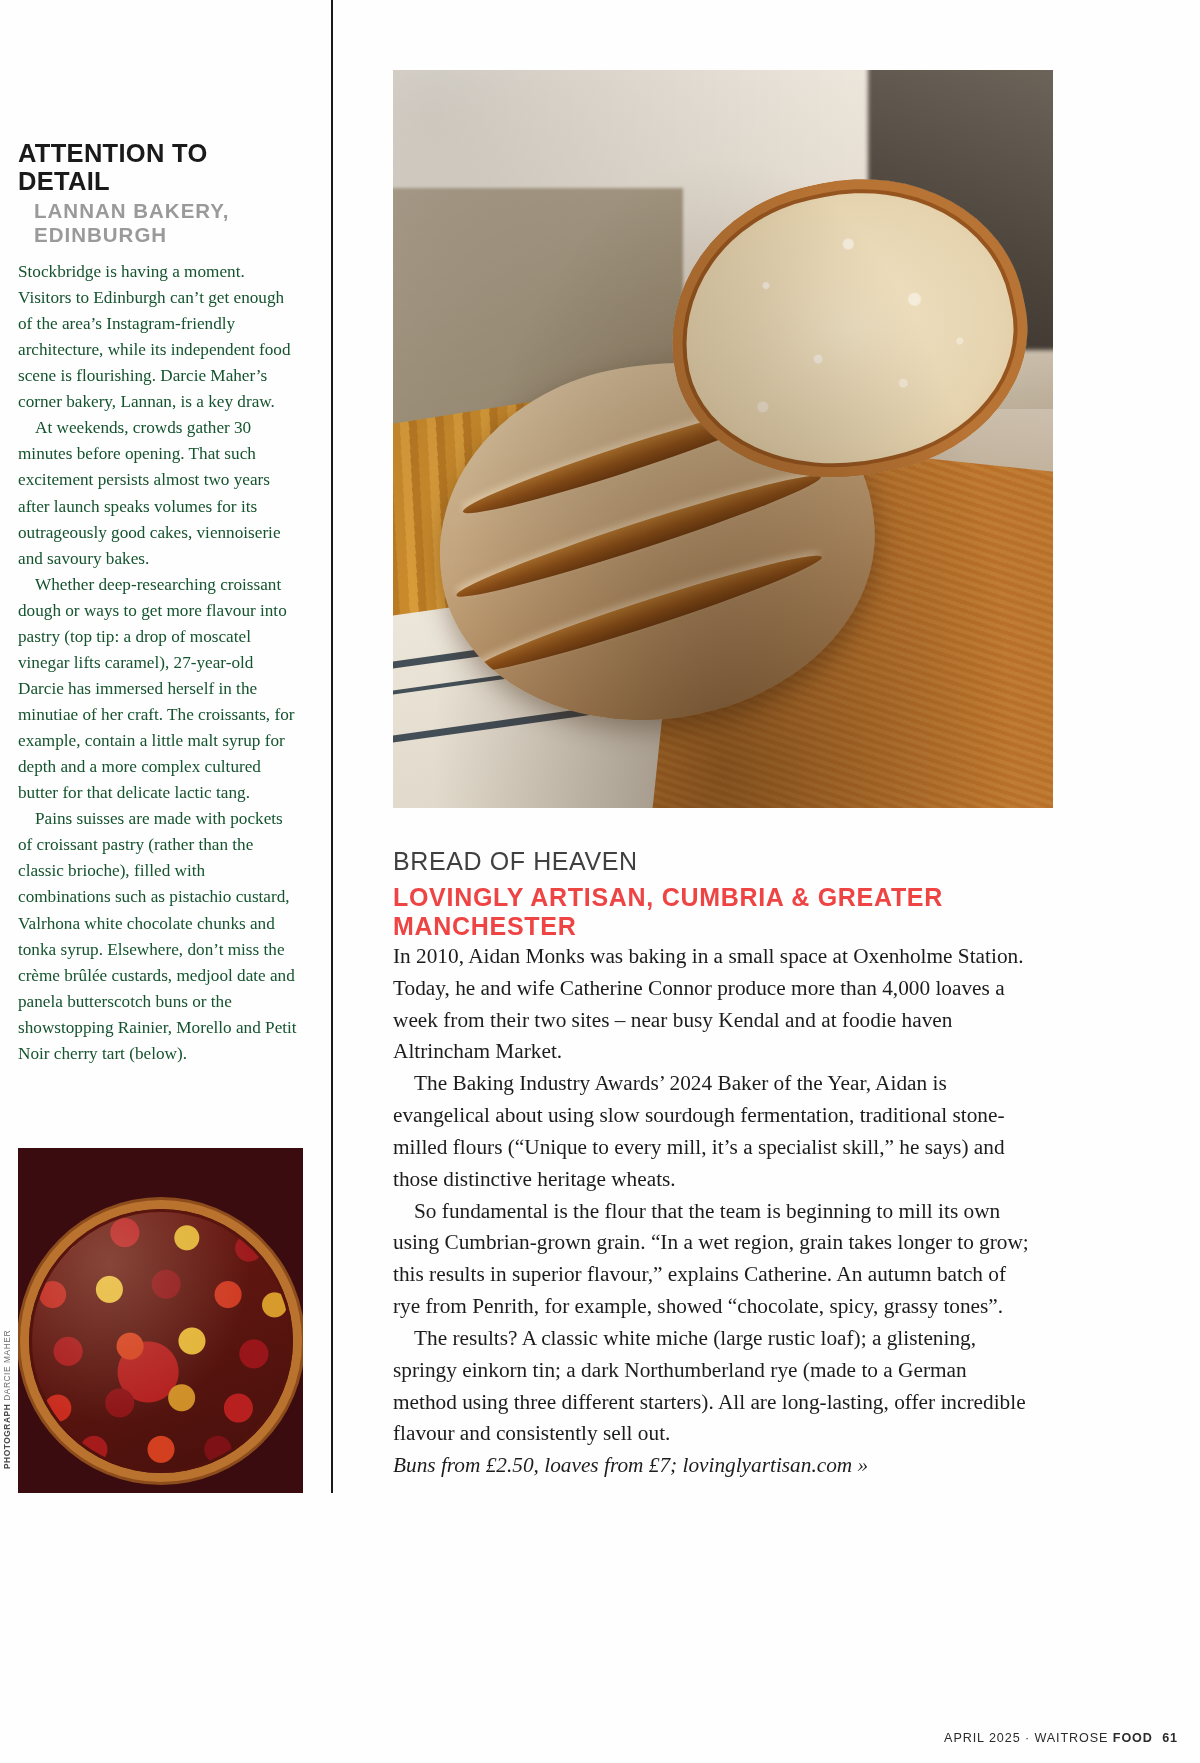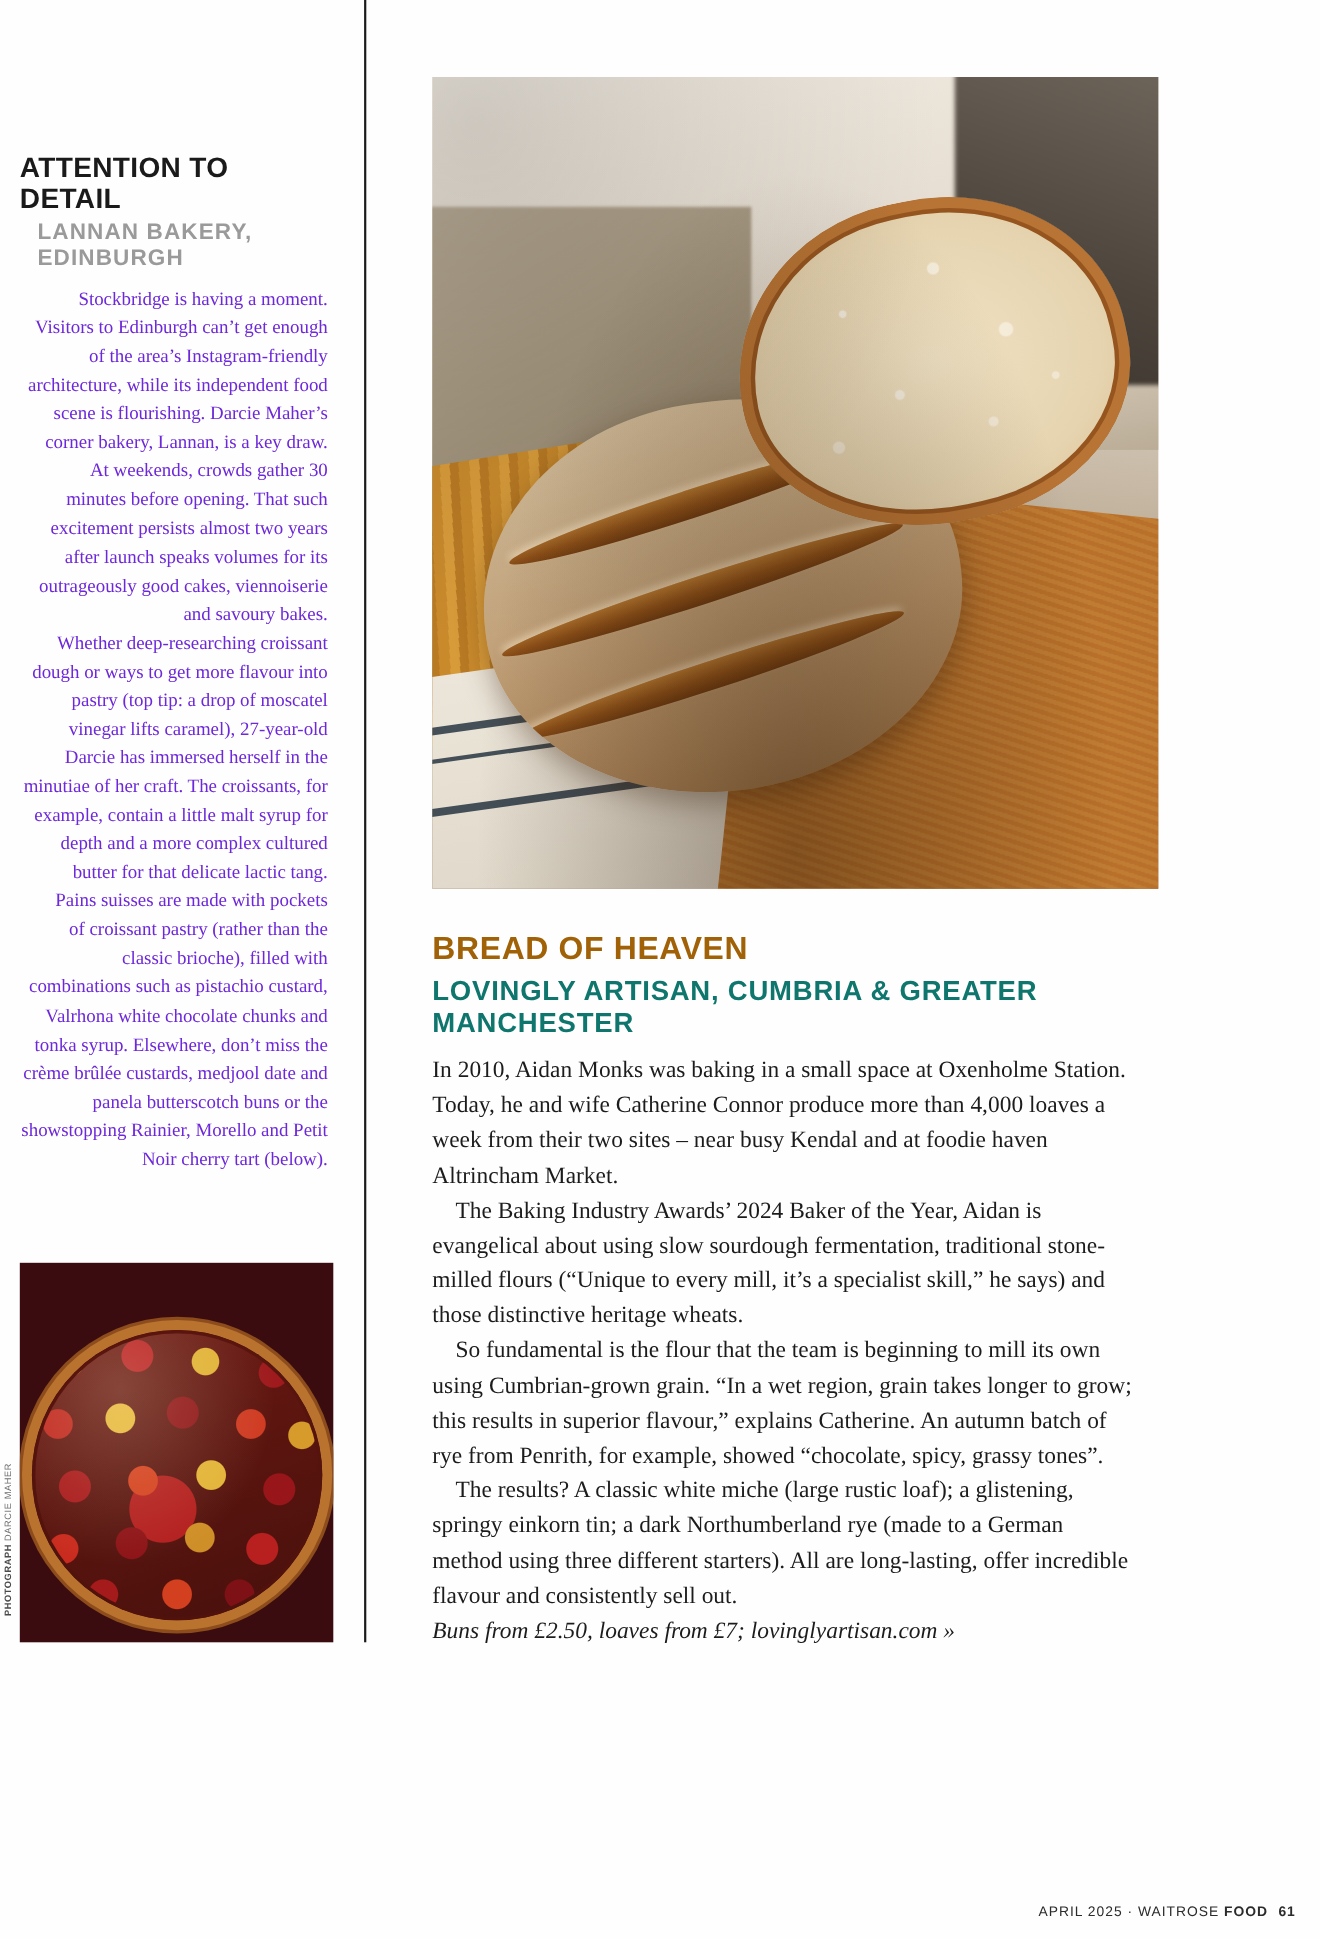--- a/index.html
+++ b/index.html
@@ -55,22 +55,22 @@
     font-size: 20.5px;
     line-height: 1.18;
     letter-spacing: 1.0px;
     color: #9a9a9a;
     margin: 0 0 12px 16px;
     text-transform: uppercase;
   }
   .body-left {
     font-size: 17.2px;
     line-height: 1.515;
-    color: #6d28d9;
-    text-align: right;
+    color: #14532d;
+    text-align: left;
   }
   .body-left p {
     margin: 0;
   }
   .body-left p.indent {
     text-indent: 17px;
   }
   .body-left p.italic {
     font-style: italic;
   }
@@ -285,36 +285,36 @@
   }
 
   .right-col {
     position: absolute;
     left: 393px;
     top: 848px;
     width: 636px;
   }
   .head-main {
     font-family: "Liberation Sans", sans-serif;
-    font-weight: bold;
-    font-size: 29px;
+    font-weight: normal;
+    font-size: 25px;
     letter-spacing: 0.6px;
     line-height: 1.1;
-    color: #a16207;
+    color: #404040;
     margin: 0 0 7px 0;
     text-transform: uppercase;
   }
   .head-sub {
     font-family: "Liberation Sans", sans-serif;
     font-weight: bold;
     font-size: 25px;
     letter-spacing: 0.7px;
     line-height: 1.17;
-    color: #0f766e;
-    margin: 0 0 12px 0;
+    color: #ef4444;
+    margin: 0 0 0 0;
     text-transform: uppercase;
   }
   .body-right {
     font-size: 21.3px;
     line-height: 1.495;
     color: #1c1c1c;
   }
   .body-right p {
     margin: 0;
   }

